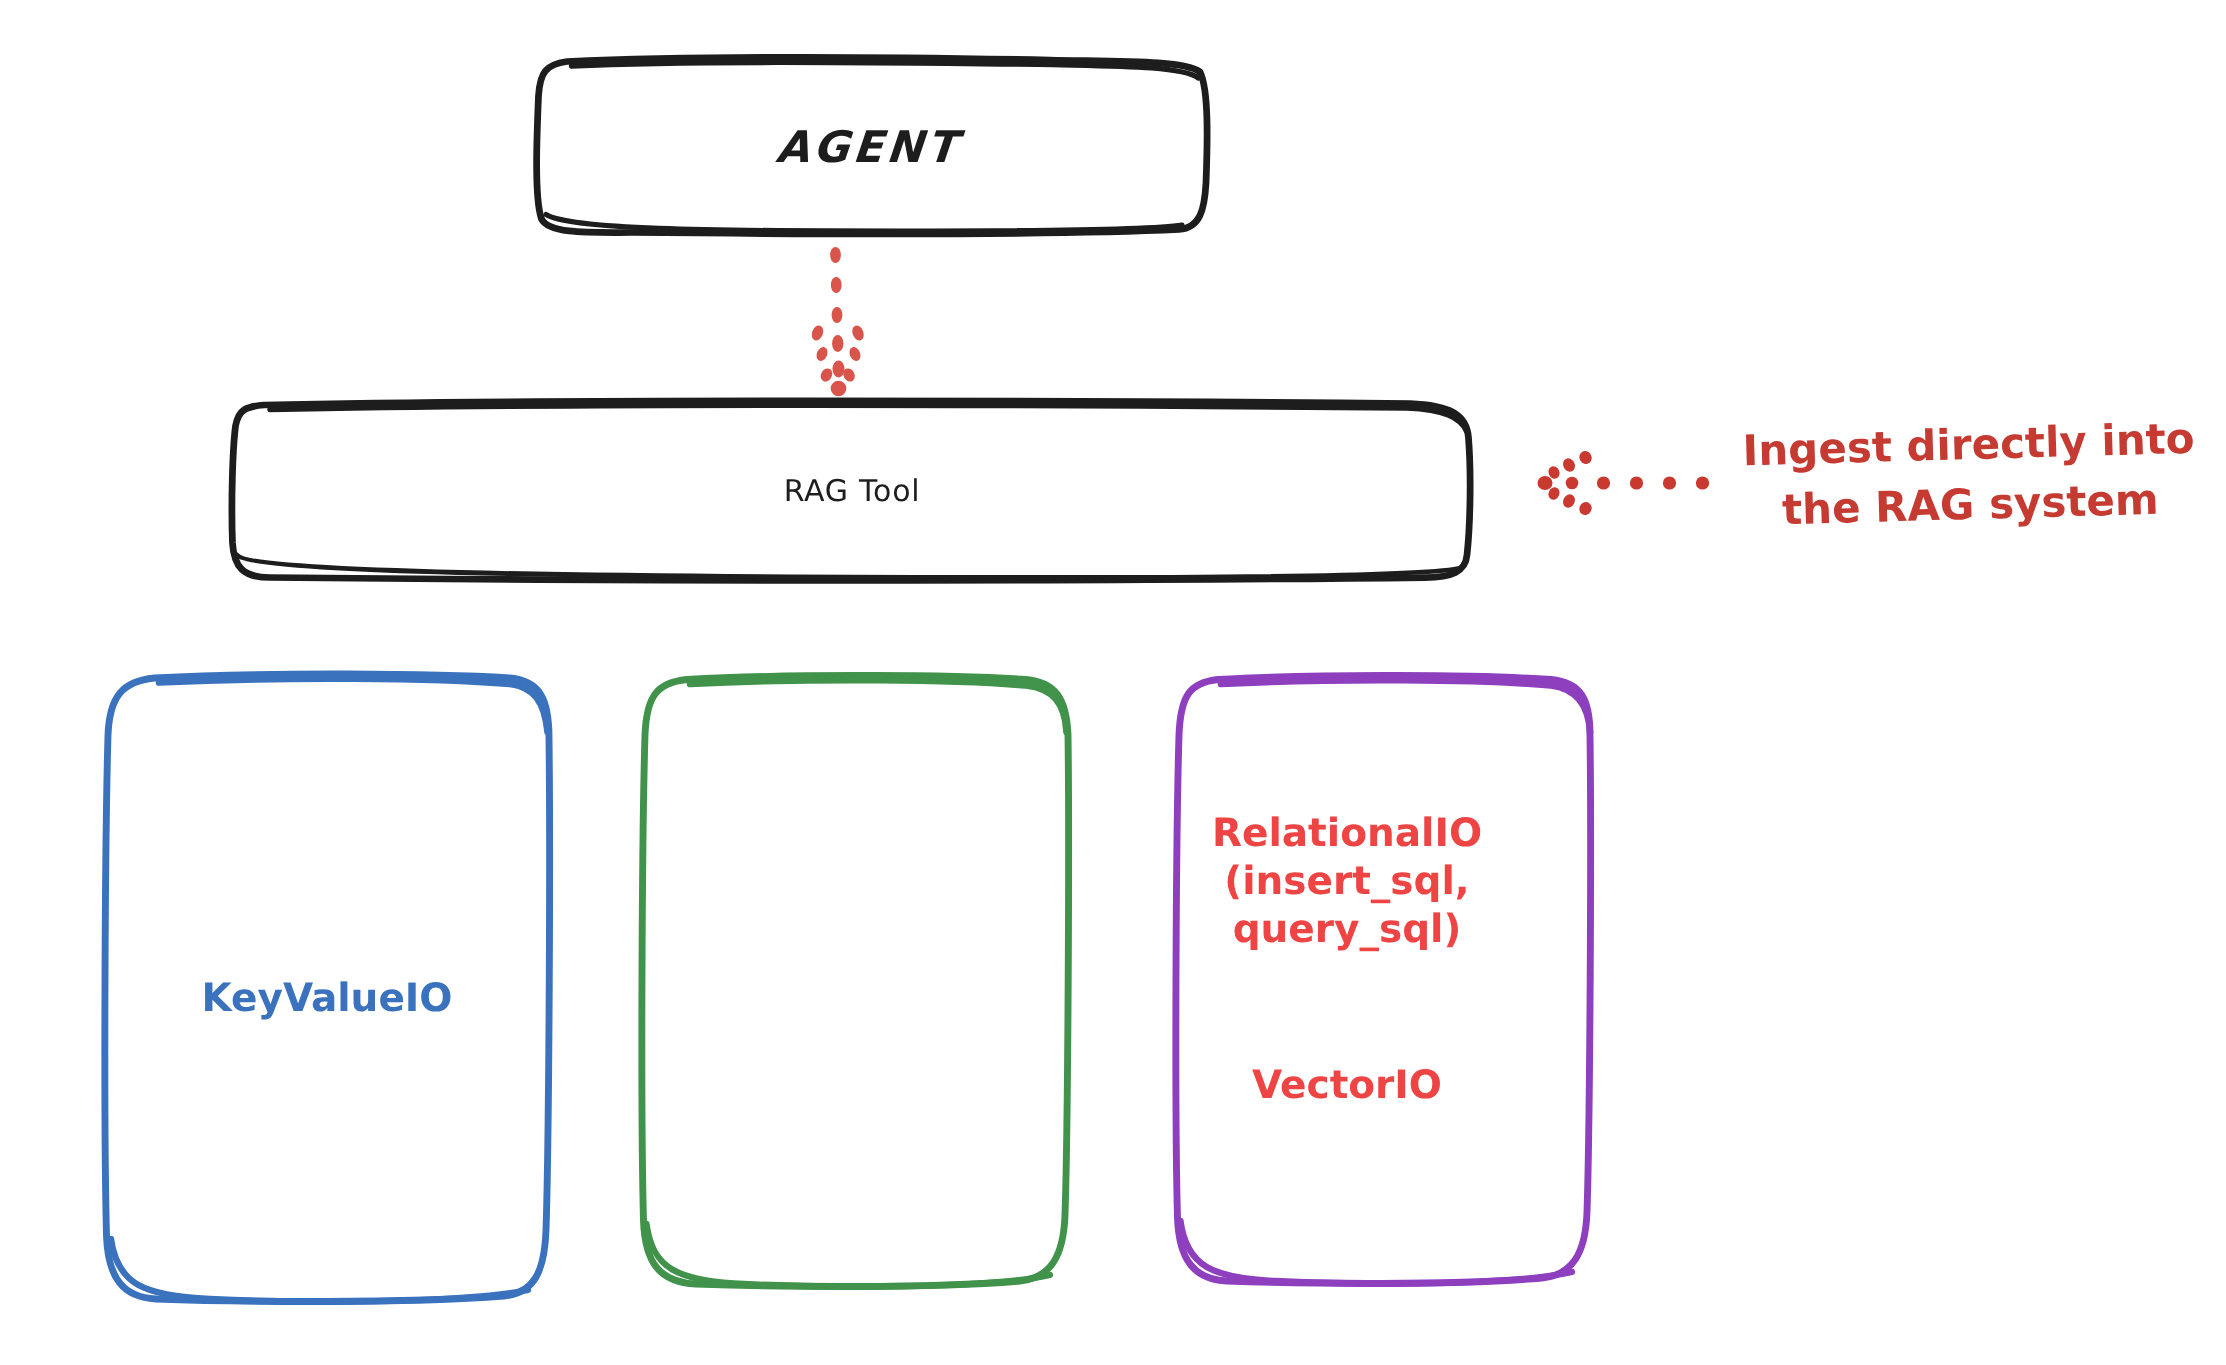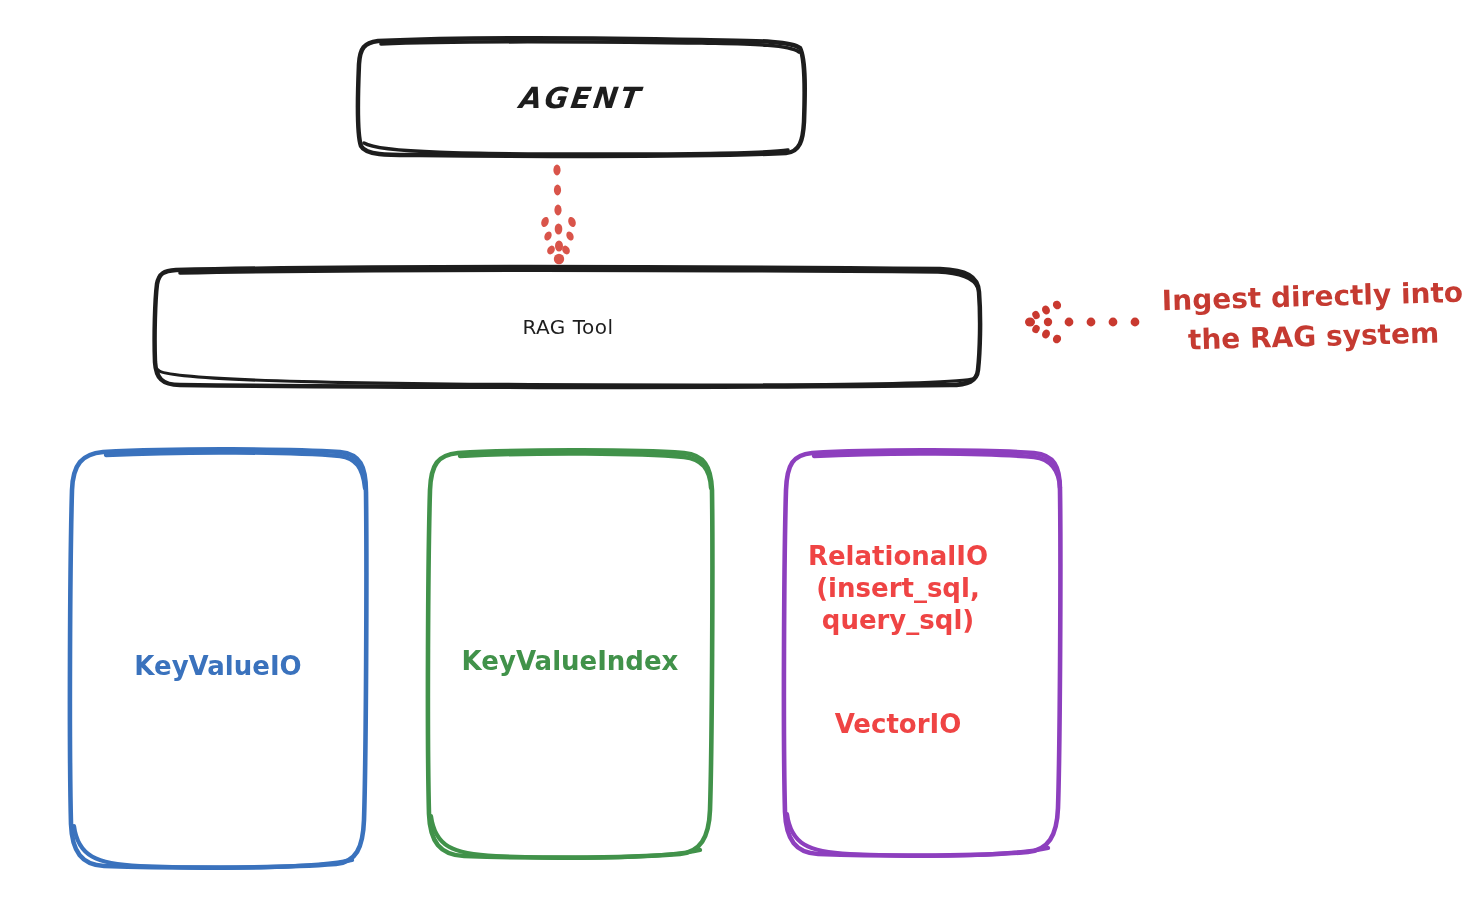--- a/index.html
+++ b/index.html
@@ -200,21 +200,20 @@
 
 <div class="node-label" id="rag-box">
   <span id="rag-label">RAG Tool</span>
 </div>
 
 <div class="node-label" id="vector-label">
   <span class="store-sub">KeyValueIO</span>
 </div>
 
 <div class="node-label" id="keyvalue-label">
-  <span class="store-sub">KeyValueIndex</span>
 </div>
 
 <div class="node-label" id="relational-label">
   <span class="store-label">RelationalIO
 (insert_sql,
 query_sql)</span>
   <span class="store-sub">VectorIO</span>
 </div>
 
 <div id="annotation-text">Ingest directly into

